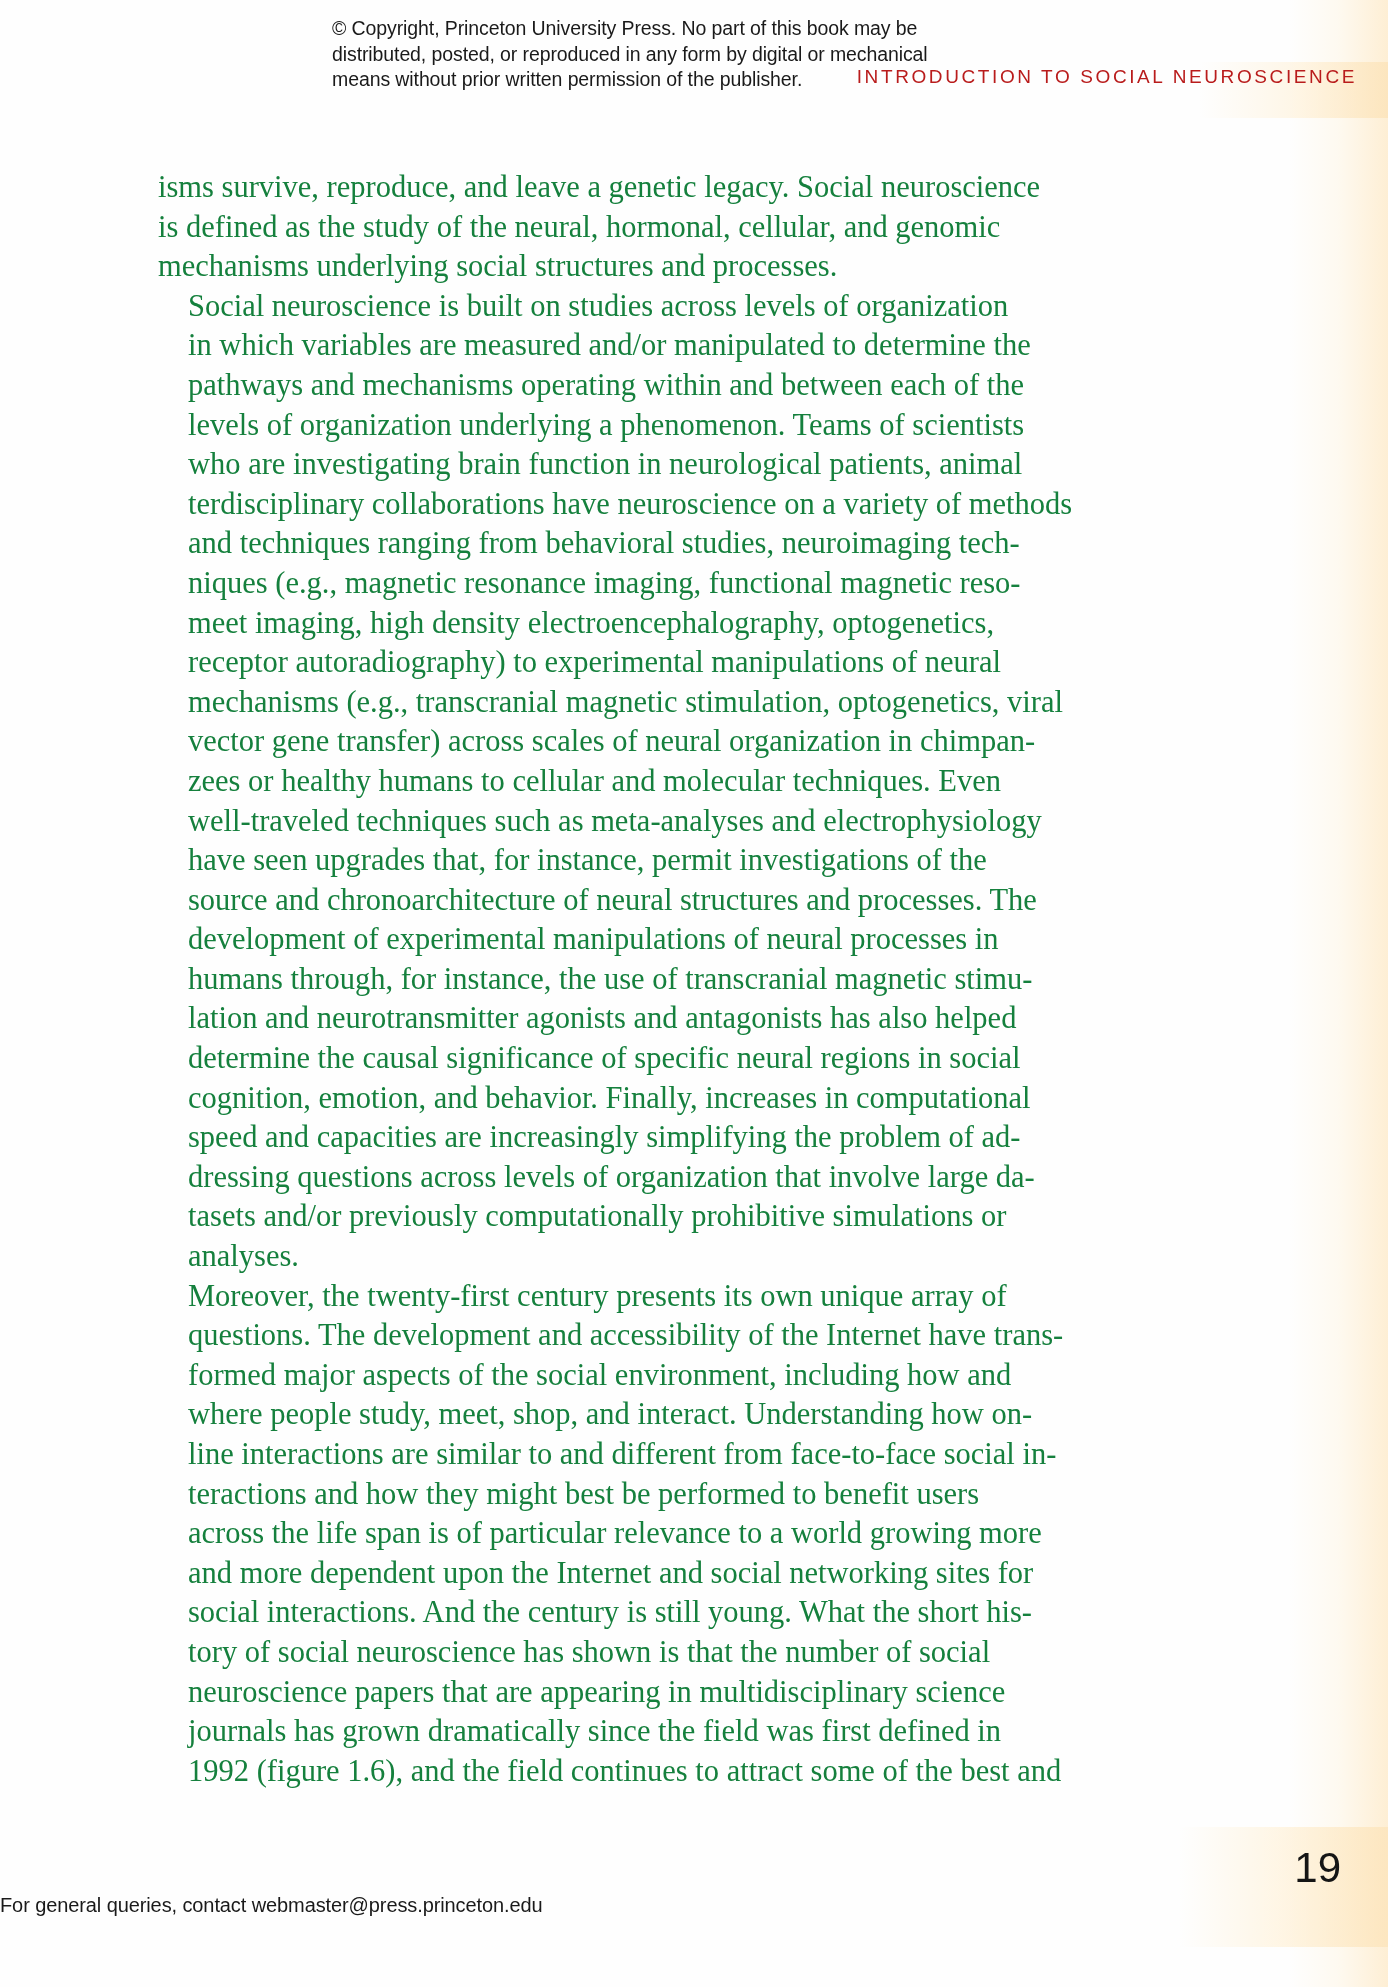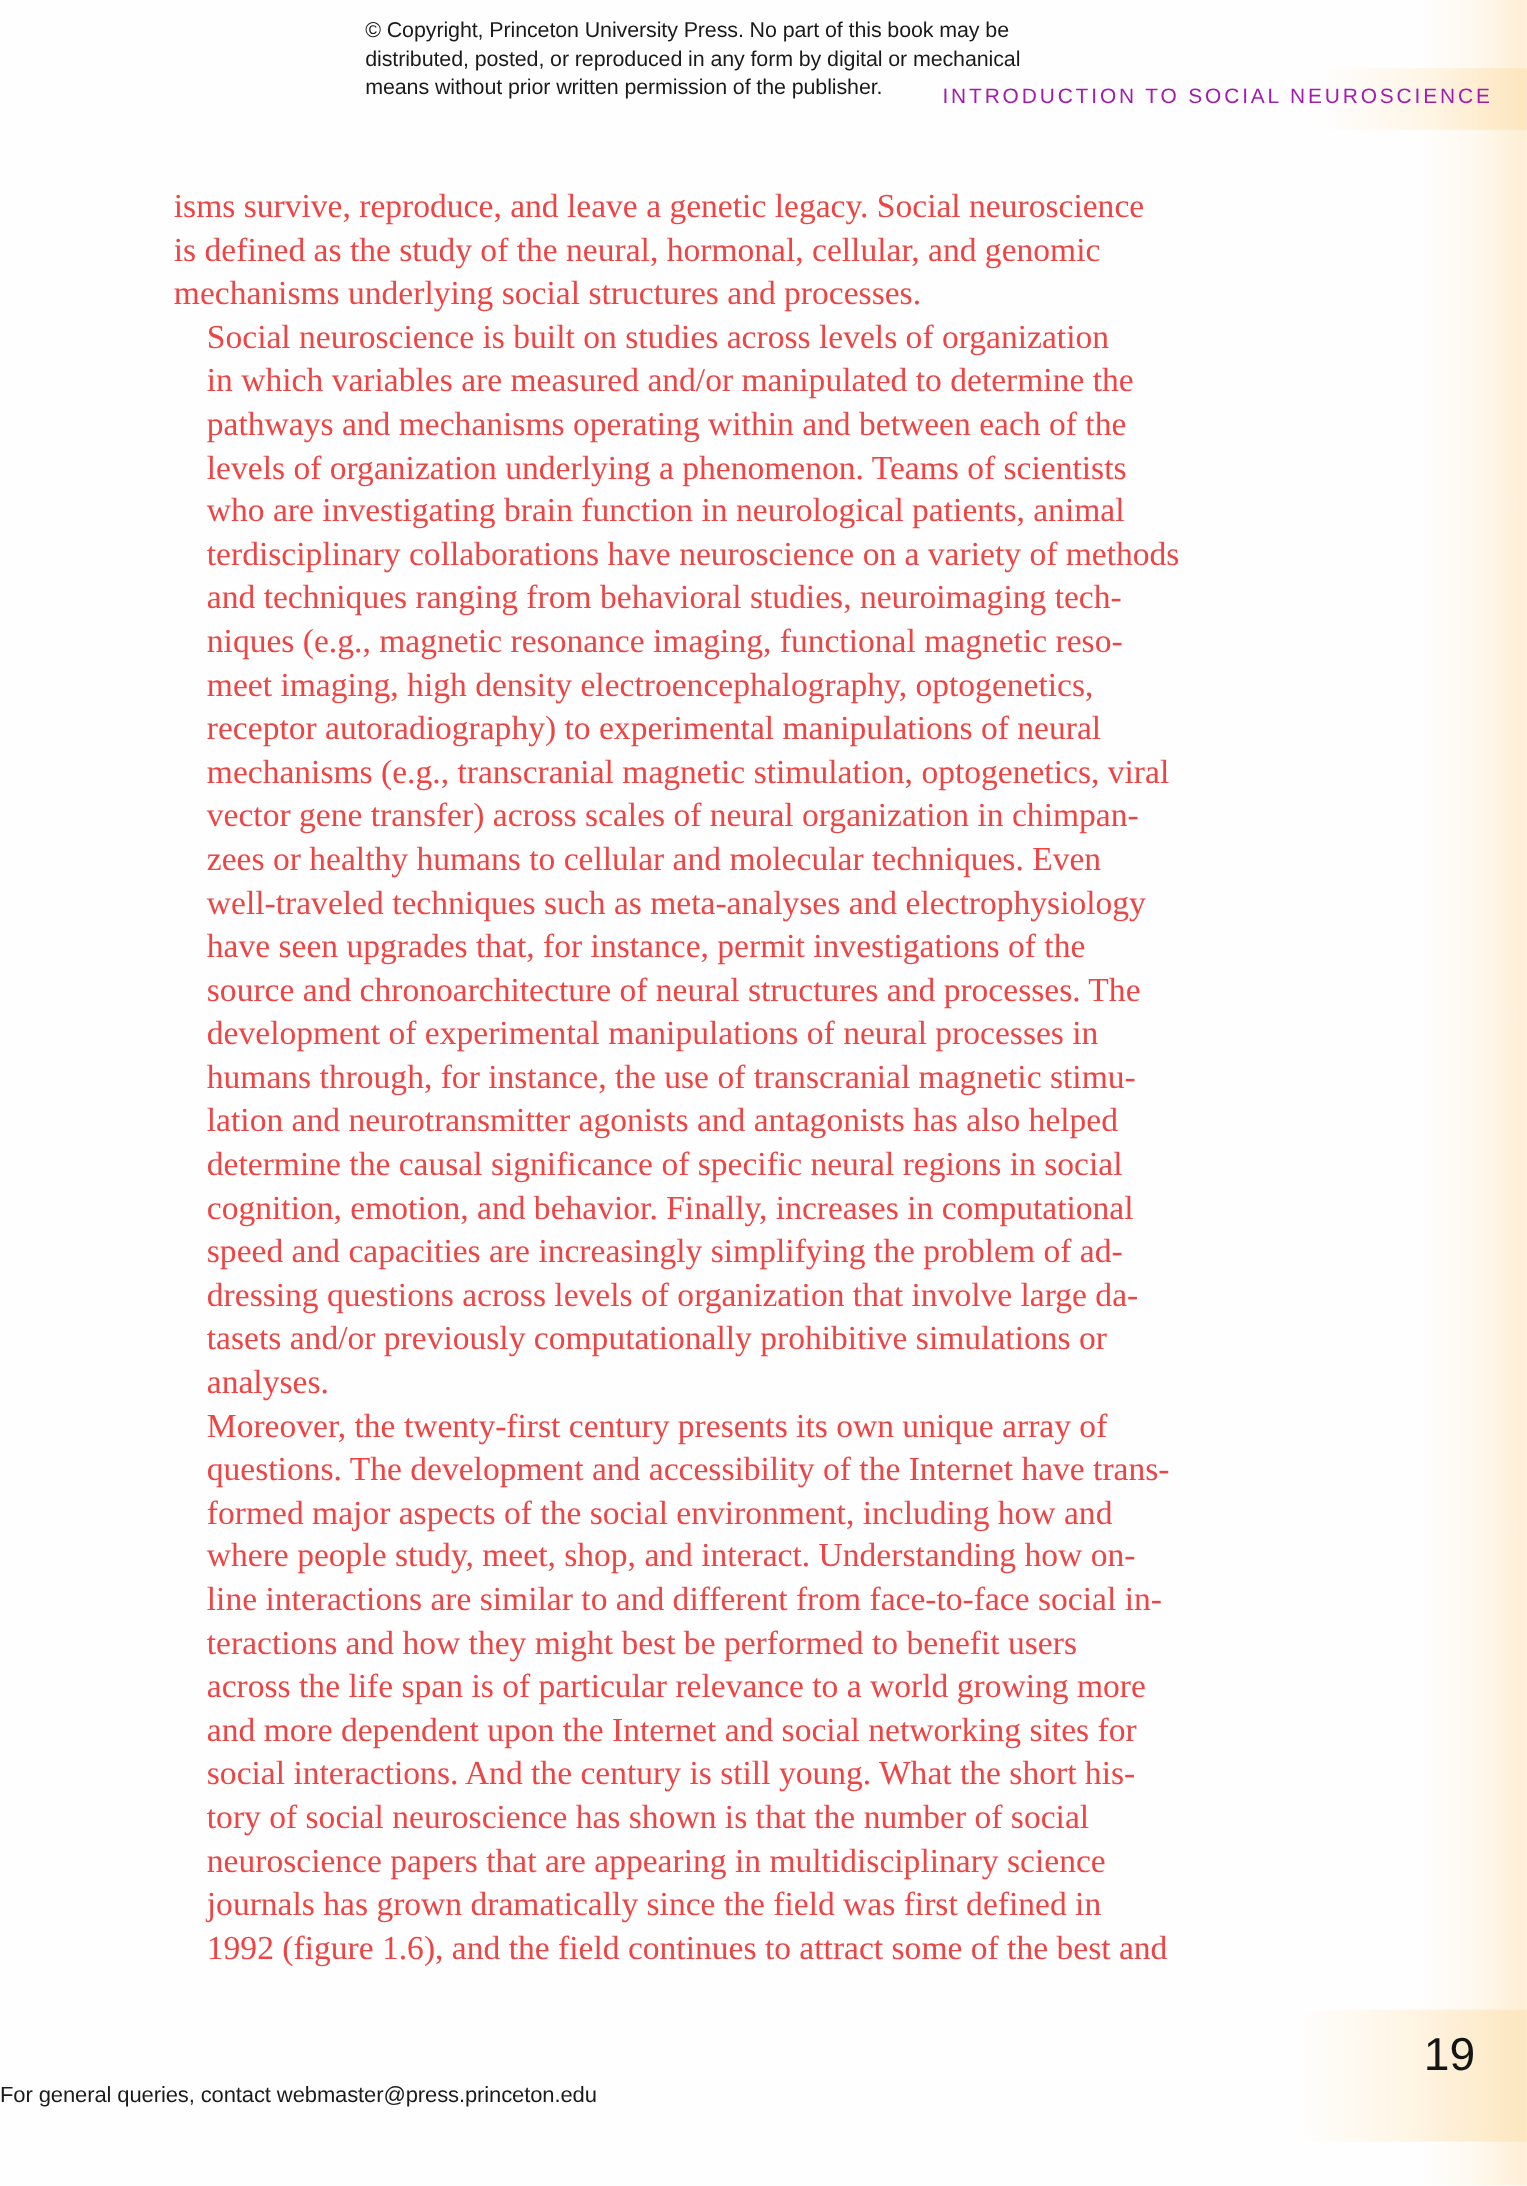--- a/index.html
+++ b/index.html
@@ -71,38 +71,38 @@
     color: #1a1a1a;
     letter-spacing: -0.1px;
     z-index: 6;
   }
   .copyright-overlay div { white-space: nowrap; }
 
   
   .running-head {
     position: absolute;
     right: 72px;
-    top: 78px;
+    top: 66px;
     font-family: "Liberation Sans", "DejaVu Sans", sans-serif;
     font-size: 19px;
     letter-spacing: 2.6px;
-    color: #a21caf;
+    color: #b91c1c;
     white-space: nowrap;
     z-index: 5;
   }
 
   
   .body-column {
     position: absolute;
     left: 158px;
     top: 168px;
     width: 920px;
     font-size: 30.5px;
     line-height: 39.6px;
-    color: #ef4444;
+    color: #15803d;
     text-align: justify;
     text-justify: inter-word;
   }
 
   .body-column p {
     margin: 0;
     text-indent: 0;
   }
   .body-column p.indent {
     text-indent: 30px;

